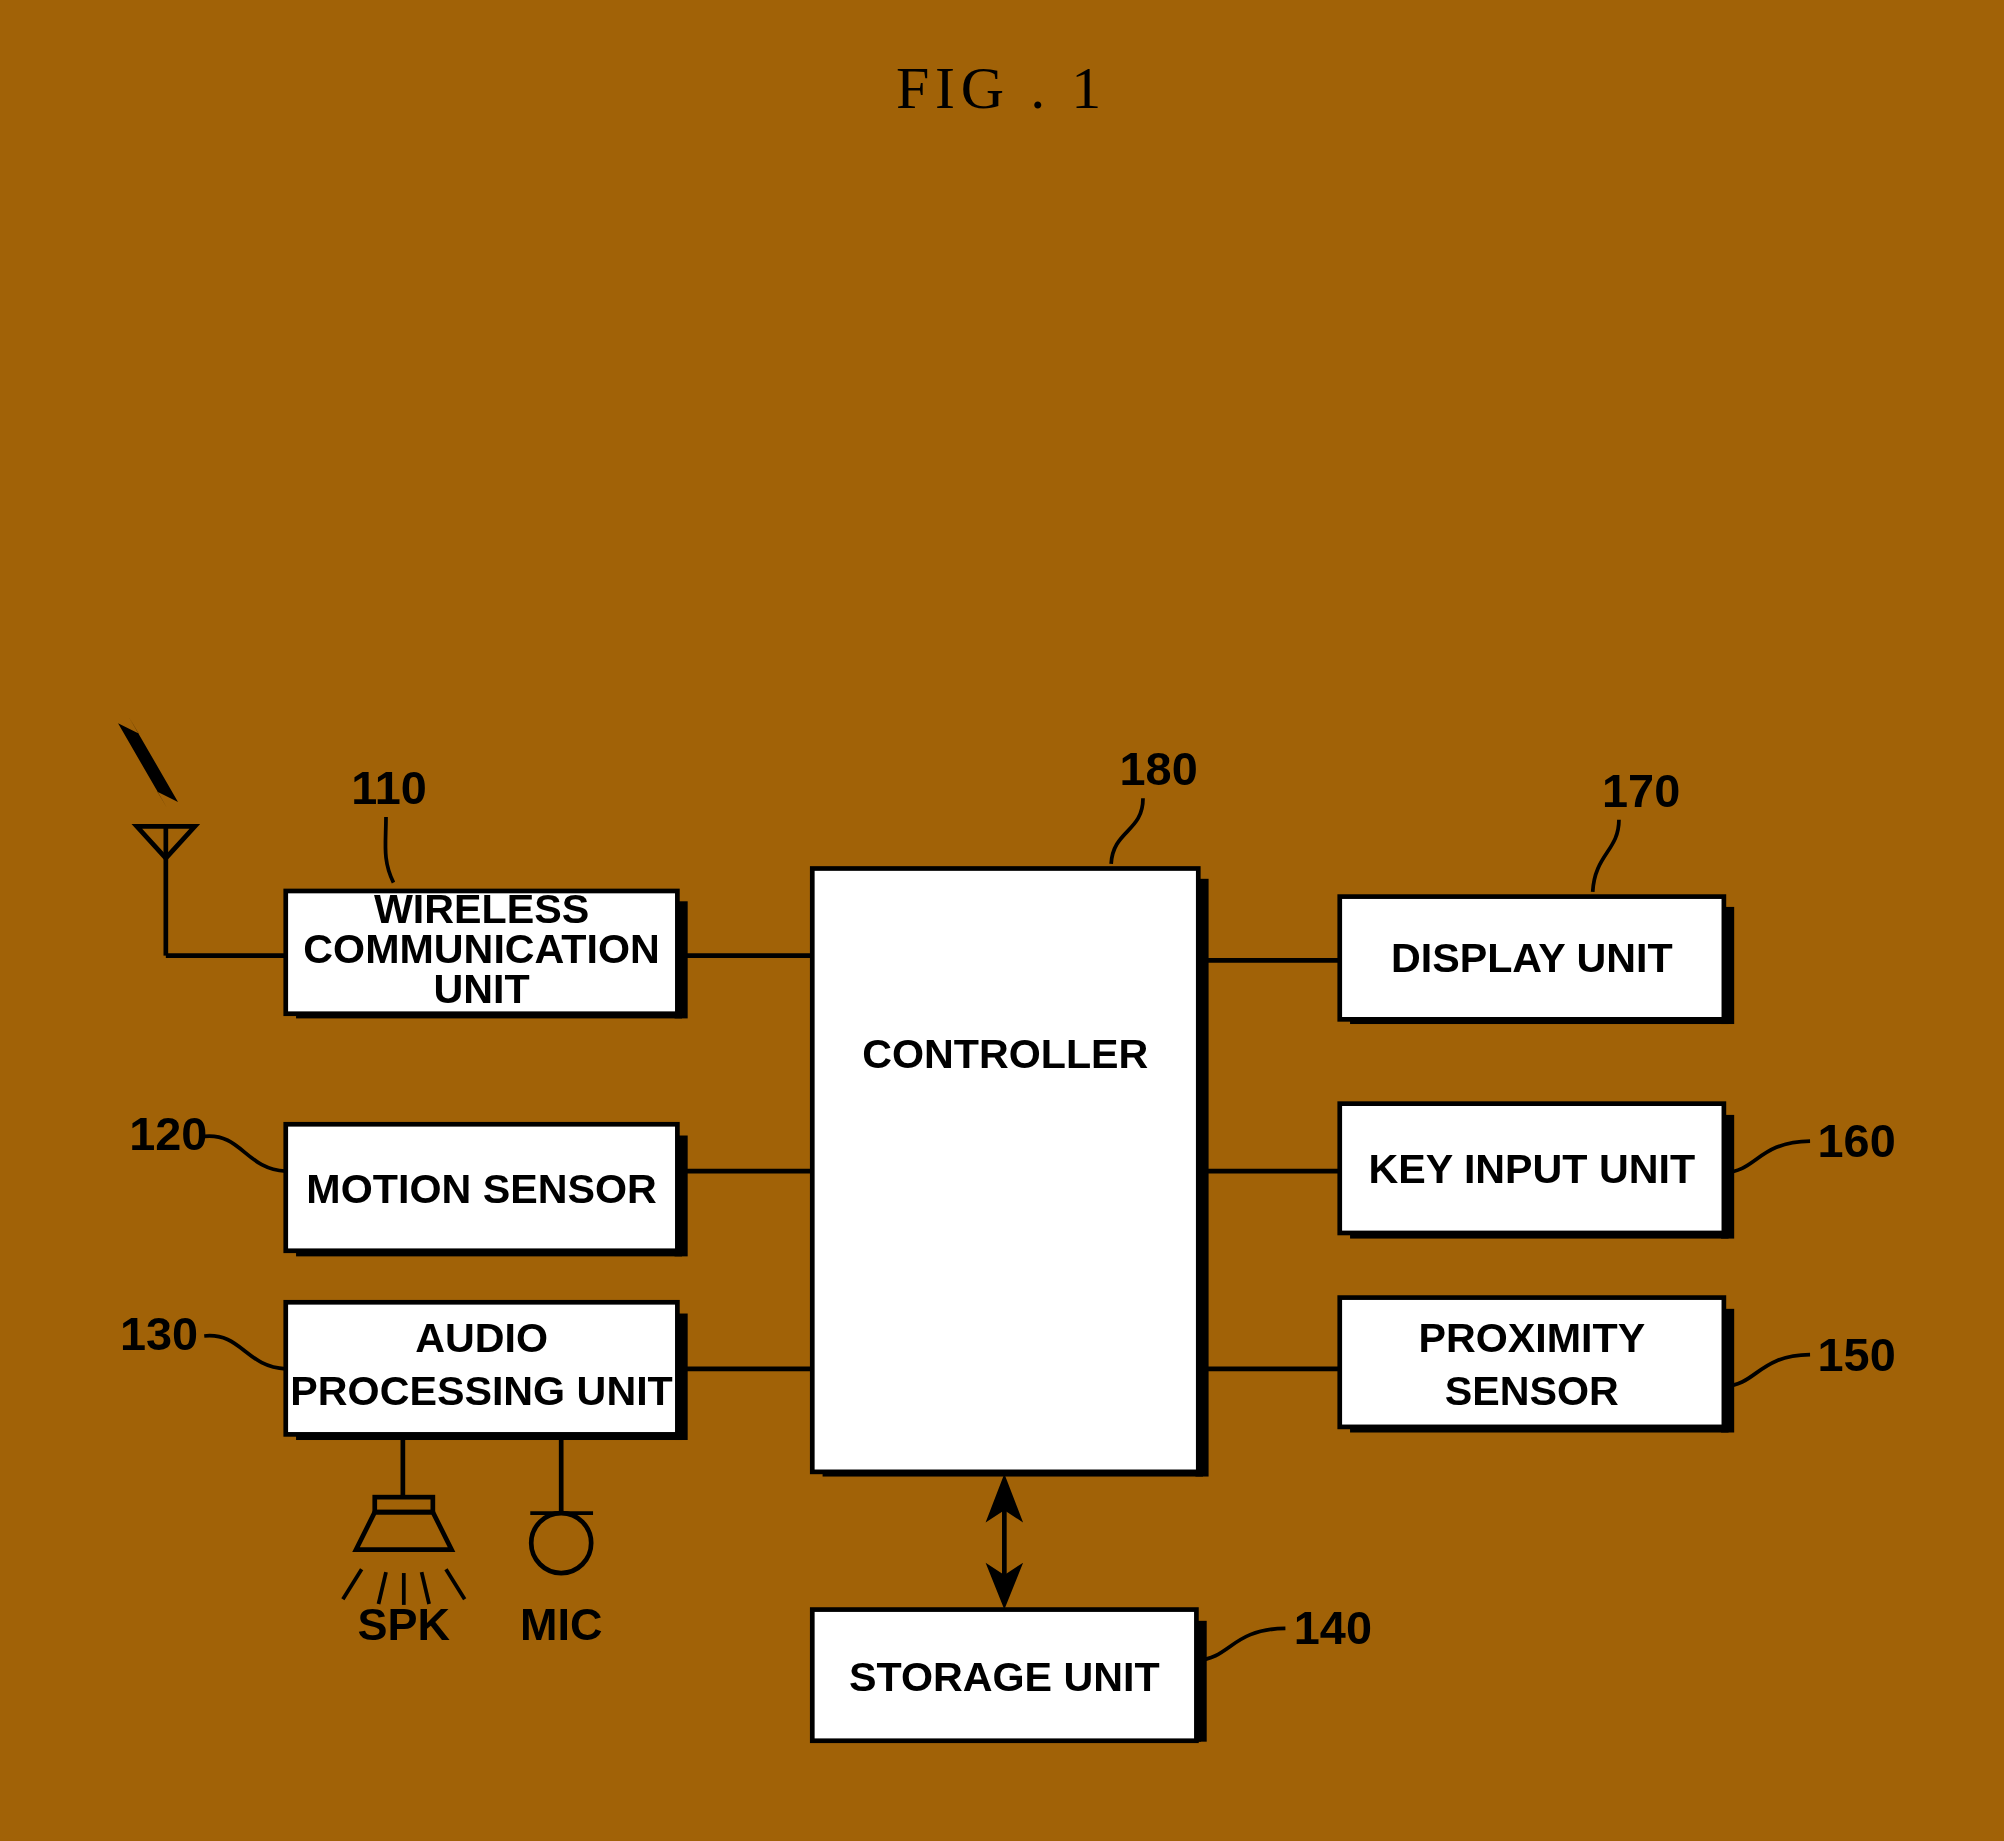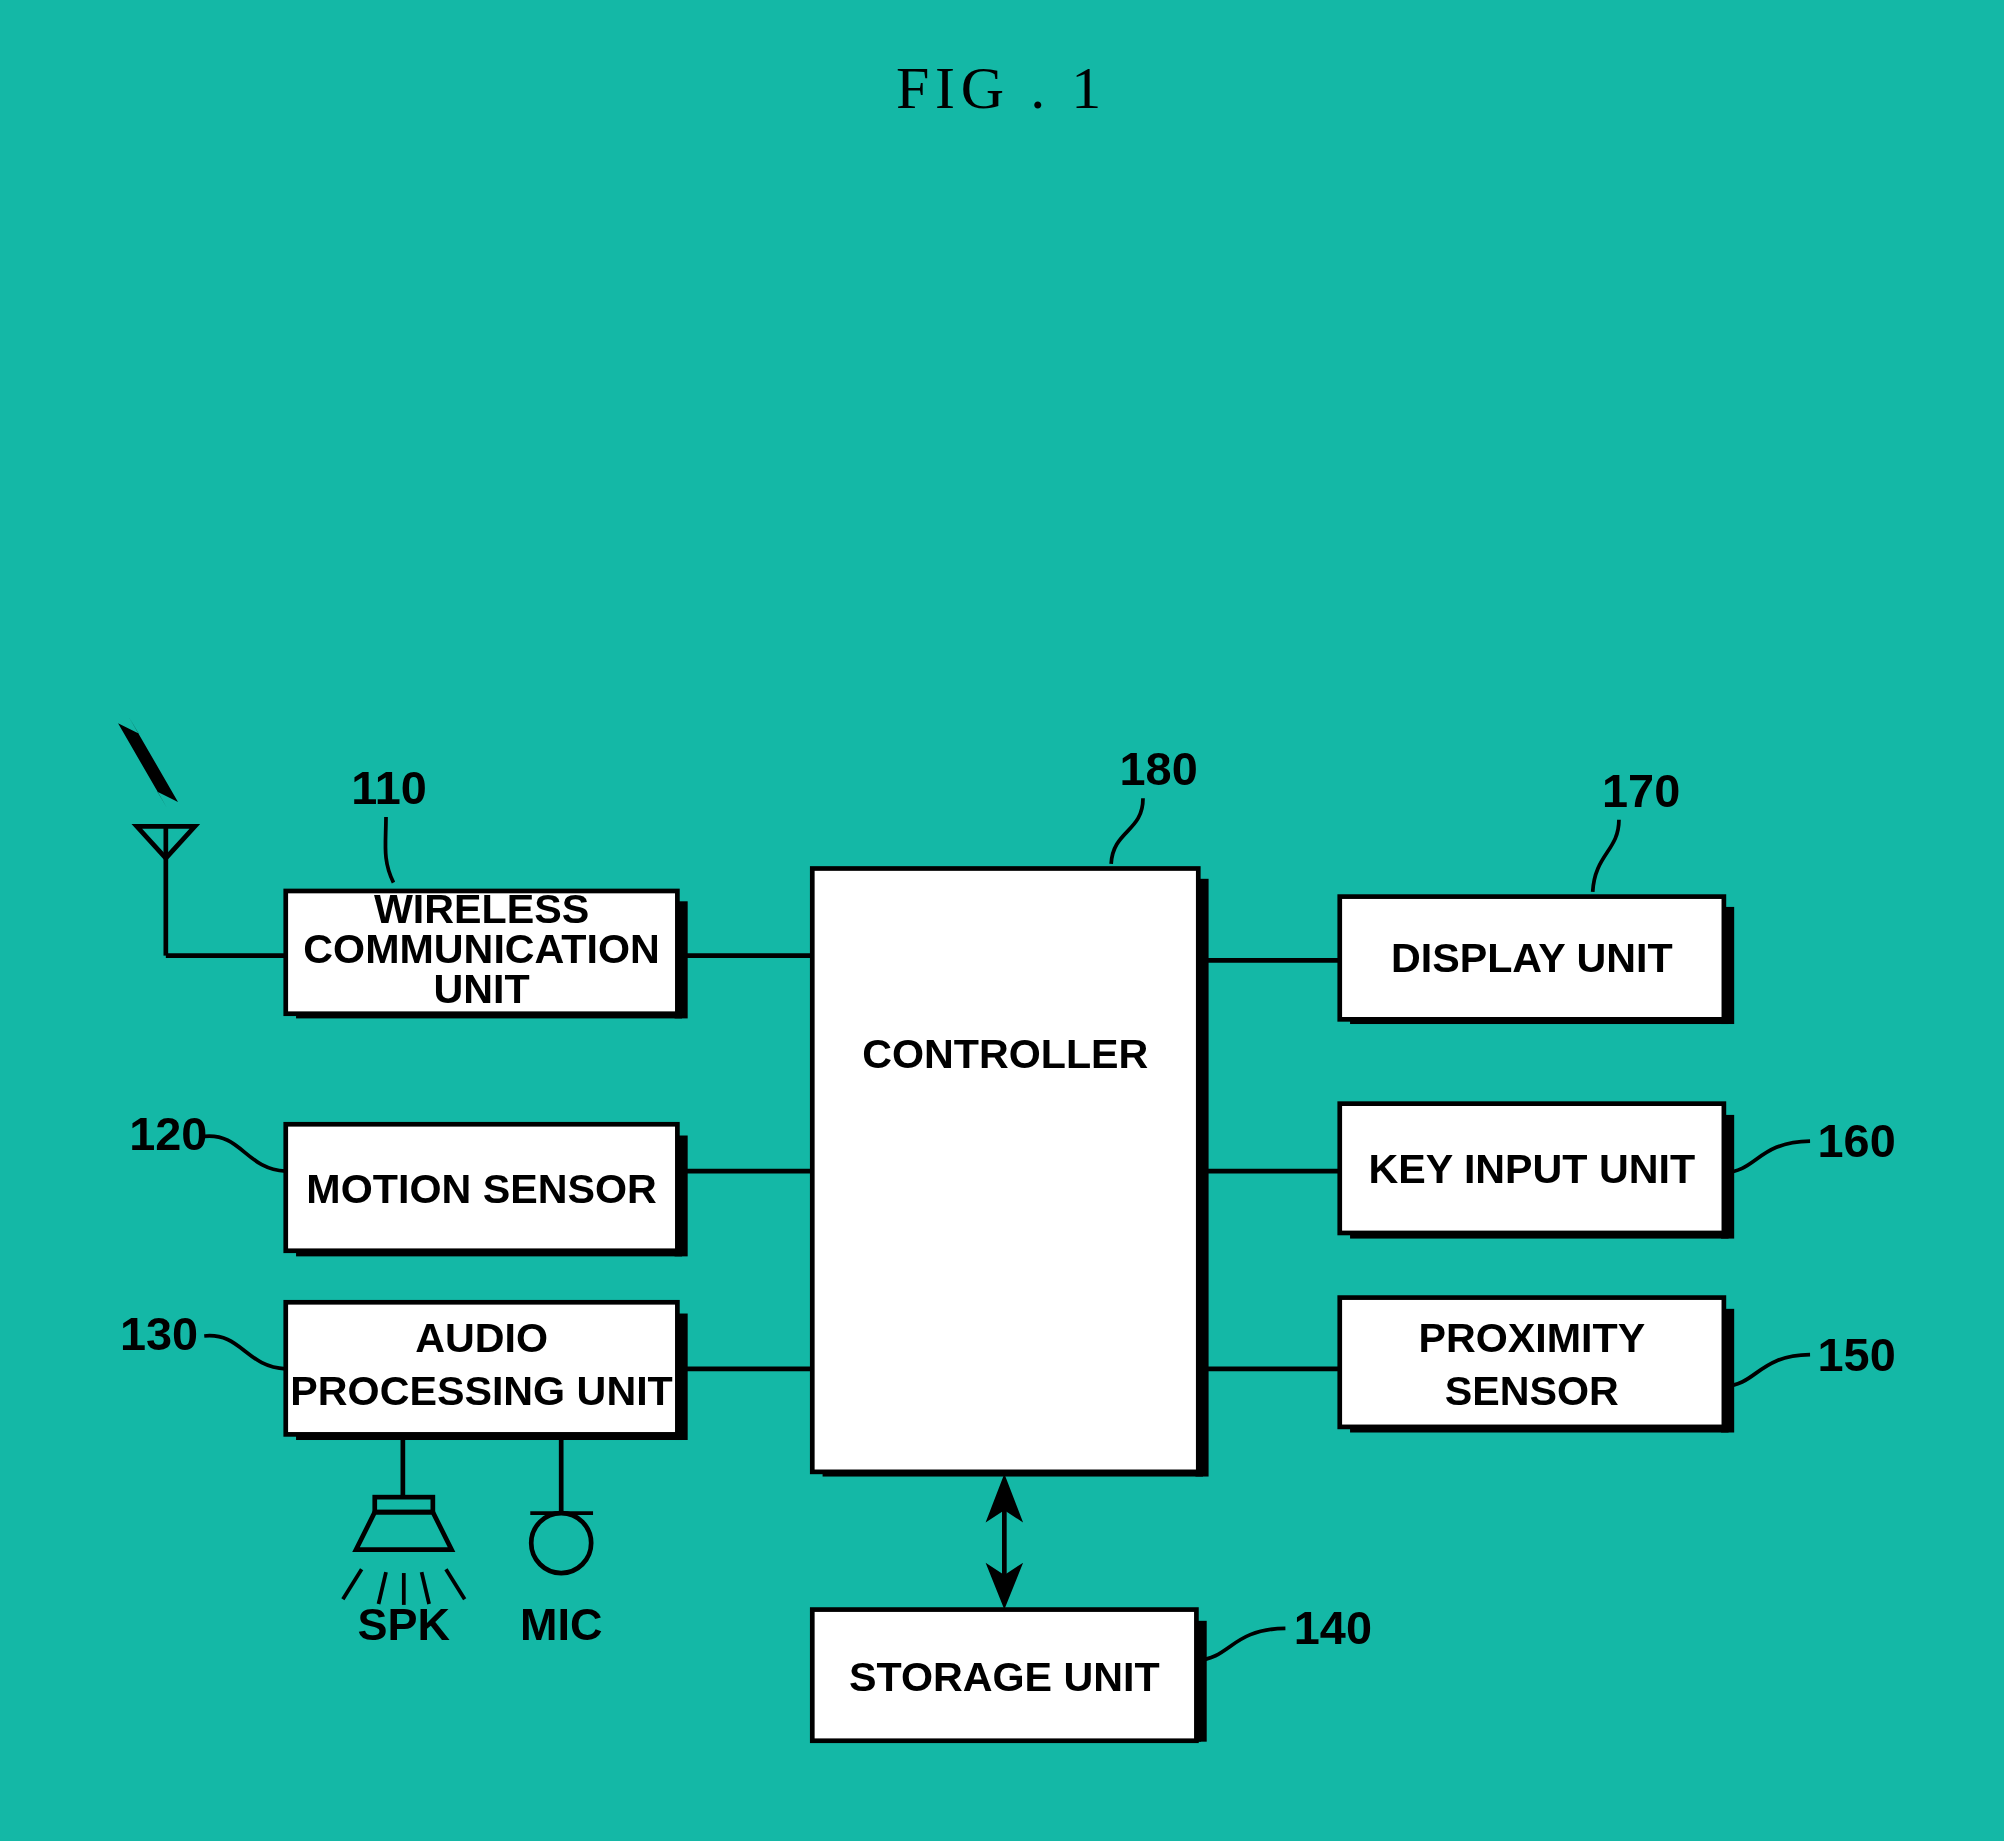--- a/index.html
+++ b/index.html
@@ -10,21 +10,21 @@
   body {
     width: 2004px;
     height: 1841px;
     font-family: "Liberation Sans", sans-serif;
     overflow: hidden;
   }
   #figure-root {
     position: relative;
     width: 2004px;
     height: 1841px;
-    background: #14b8a6;
+    background: #a16207;
   }
   svg#diagram {
     position: absolute;
     top: 0;
     left: 0;
     width: 2004px;
     height: 1841px;
     display: block;
   }
   .fig-title {

